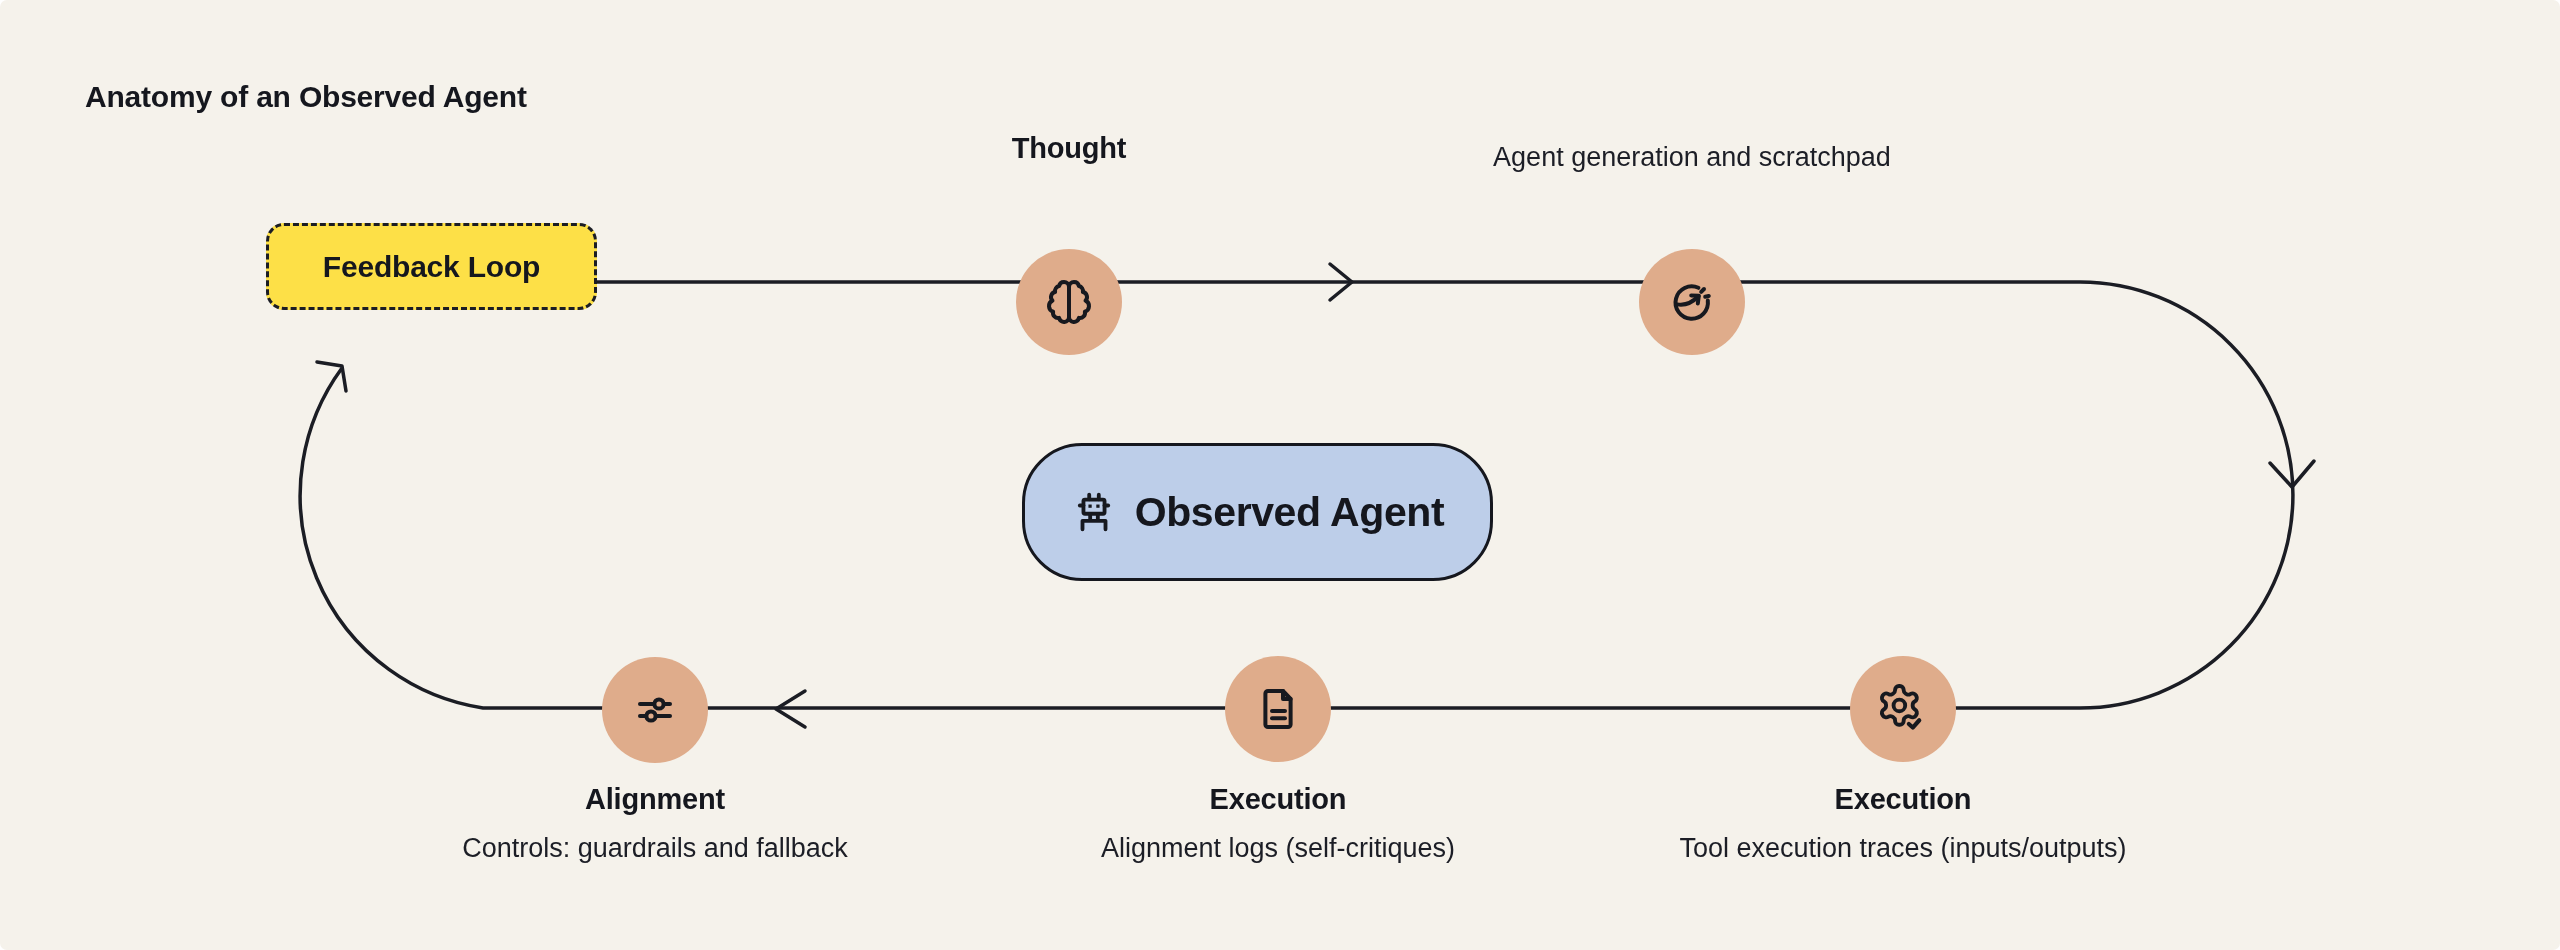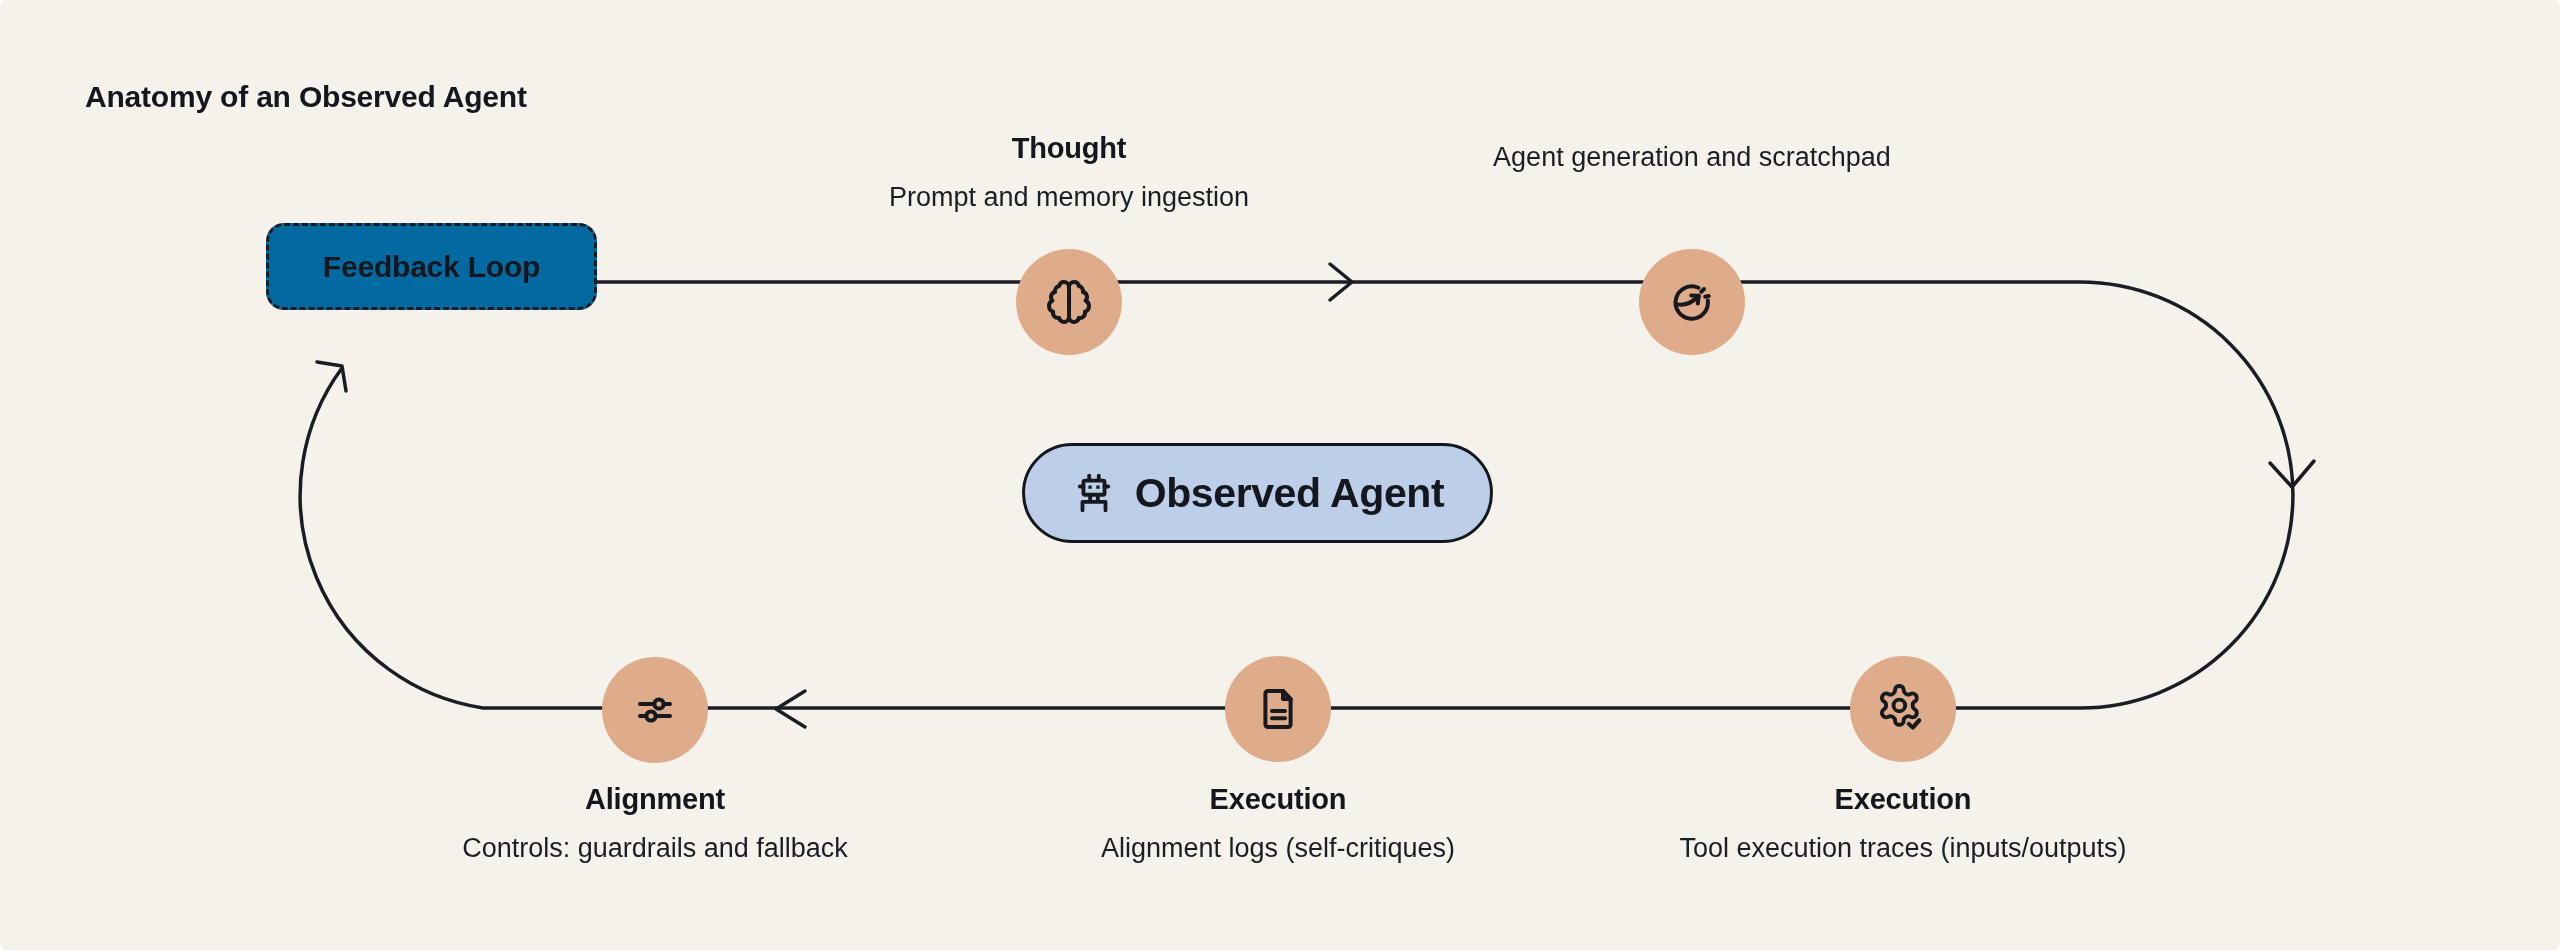--- a/index.html
+++ b/index.html
@@ -14,37 +14,37 @@
     overflow:hidden;
   }
   .page-title{
     position:absolute;left:85px;top:80px;
     font-size:30px;font-weight:bold;letter-spacing:-0.2px;
   }
   svg.flow{position:absolute;left:0;top:0;pointer-events:none;}
   .fb-box{
     position:absolute;left:266px;top:223px;width:331px;height:87px;
     border:3.5px dashed #1b1d24;border-radius:18px;
-    background:#0369a1;
+    background:#fde047;
     display:flex;align-items:center;justify-content:center;
   }
   .fb-box span{font-size:30px;font-weight:bold;letter-spacing:-0.2px;}
   .node-circle{
     position:absolute;width:106px;height:106px;border-radius:50%;
     background:#dfac8b;
     display:flex;align-items:center;justify-content:center;
   }
   .node-circle svg{display:block;}
   .node-label{
     position:absolute;width:600px;text-align:center;
   }
   .node-label .t{font-size:29px;font-weight:bold;line-height:40px;letter-spacing:-0.2px;}
   .node-label .s{font-size:27px;line-height:34px;margin-top:12px;color:#1c1e26;}
   .agent-pill{
-    position:absolute;left:1022px;top:443px;width:471px;height:100px;
+    position:absolute;left:1022px;top:443px;width:471px;height:138px;
     background:#bdcee9;border:3px solid #15171e;border-radius:60px;
     display:flex;align-items:center;justify-content:center;gap:18px;
   }
   .agent-pill .agent-text{font-size:41px;font-weight:bold;letter-spacing:-0.4px;}
   .icon-stroke{stroke:#17191f;fill:none;stroke-width:2;stroke-linecap:round;stroke-linejoin:round;}
 </style>
 </head>
 <body>
 
 <div class="canvas">
@@ -66,21 +66,20 @@
   <div class="node-circle" style="left:1016px;top:249px;">
     <svg width="48" height="48" viewBox="0 0 24 24">
       <g class="icon-stroke">
         <path d="M9.5 2A2.5 2.5 0 0 1 12 4.5v15a2.5 2.5 0 0 1-4.96.44 2.5 2.5 0 0 1-2.96-3.08 3 3 0 0 1-.34-5.58 2.5 2.5 0 0 1 1.32-4.24 2.5 2.5 0 0 1 1.98-3A2.5 2.5 0 0 1 9.5 2Z"></path>
         <path d="M14.5 2A2.5 2.5 0 0 0 12 4.5v15a2.5 2.5 0 0 0 4.96.44 2.5 2.5 0 0 0 2.96-3.08 3 3 0 0 0 .34-5.58 2.5 2.5 0 0 0-1.32-4.24 2.5 2.5 0 0 0-1.98-3A2.5 2.5 0 0 0 14.5 2Z"></path>
       </g>
     </svg>
   </div>
   <div class="node-label" style="left:769px;top:128px;">
     <div class="t">Thought</div>
-    <div class="s">Prompt and memory ingestion</div>
   </div>
 
   <div class="node-circle" style="left:1639px;top:249px;">
     <svg width="48" height="48" viewBox="0 0 24 24">
       <g class="icon-stroke">
         <path d="M15.2 4.9 A8.1 8.1 0 1 0 19.9 11.3"></path>
         <path d="M4.6 13.2 C 9 14 12 12.4 15.3 9"></path>
         <path d="M11.6 8.7 L15.4 8.9 L14.9 12.7"></path>
         <path d="M16.6 6.9 L18 5.5"></path>
         <path d="M18.6 9.4 L20.4 9"></path>

